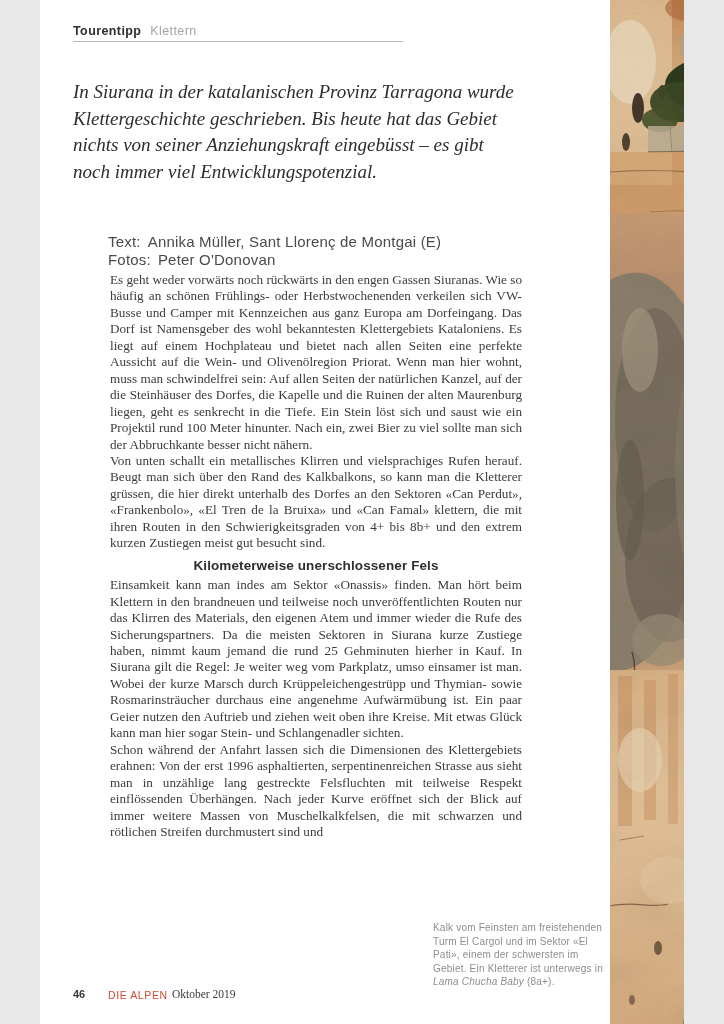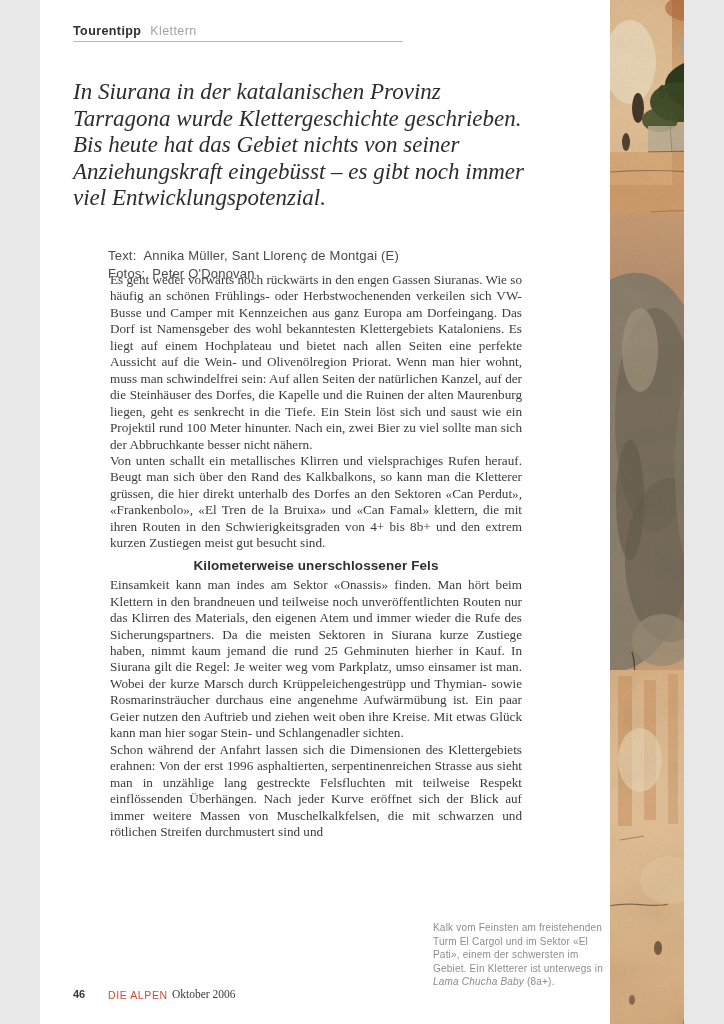--- a/index.html
+++ b/index.html
@@ -32,30 +32,30 @@
     background: #b8b8b8;
   }
   
   .lead {
     position: absolute;
     left: 33px;
     top: 79px;
     width: 452px;
     font-family: "Liberation Serif", serif;
     font-style: italic;
-    font-size: 23px;
+    font-size: 19px;
     line-height: 26.5px;
     color: #2d2d2d;
   }
   
   .credits {
     position: absolute;
     left: 68px;
-    top: 247px;
-    font-size: 13px;
+    top: 233px;
+    font-size: 15px;
     line-height: 17.5px;
     color: #4a4a4a;
     letter-spacing: 0.2px;
   }
   .credits .lbl { margin-right: 7px; }
   
   .body-col {
     position: absolute;
     left: 70px;
     top: 272px;
@@ -141,21 +141,21 @@
     <p>Schon während der Anfahrt lassen sich die Dimensionen des Klettergebiets erahnen: Von der erst 1996 asphaltierten, serpentinenreichen Strasse aus sieht man in unzählige lang gestreckte Felsfluchten mit teilweise Respekt einflössenden Überhängen. Nach jeder Kurve eröffnet sich der Blick auf immer weitere Massen von Muschelkalkfelsen, die mit schwarzen und rötlichen Streifen durchmustert sind und</p>
   </div>
 
   <div class="caption">
     <span>Kalk vom Feinsten am freistehenden Turm El Cargol und im Sektor «El Pati», einem der schwersten im Gebiet. Ein Kletterer ist unterwegs in </span><span class="route">Lama Chucha Baby</span><span> (8a+).</span>
   </div>
 
   <div class="footer">
     <span class="pagenum">46</span>
     <span class="mag">DIE ALPEN</span>
-    <span class="issue">Oktober 2006</span>
+    <span class="issue">Oktober 2019</span>
   </div>
 
   <div class="photo">
     <svg viewBox="0 0 154 1024" preserveAspectRatio="none">
       <defs>
         <linearGradient id="rockBase" x1="0" y1="0" x2="0" y2="1">
           <stop offset="0" stop-color="#c68c5c"></stop>
           <stop offset="0.08" stop-color="#ddb385"></stop>
           <stop offset="0.16" stop-color="#cfa377"></stop>
           <stop offset="0.28" stop-color="#c09472"></stop>

